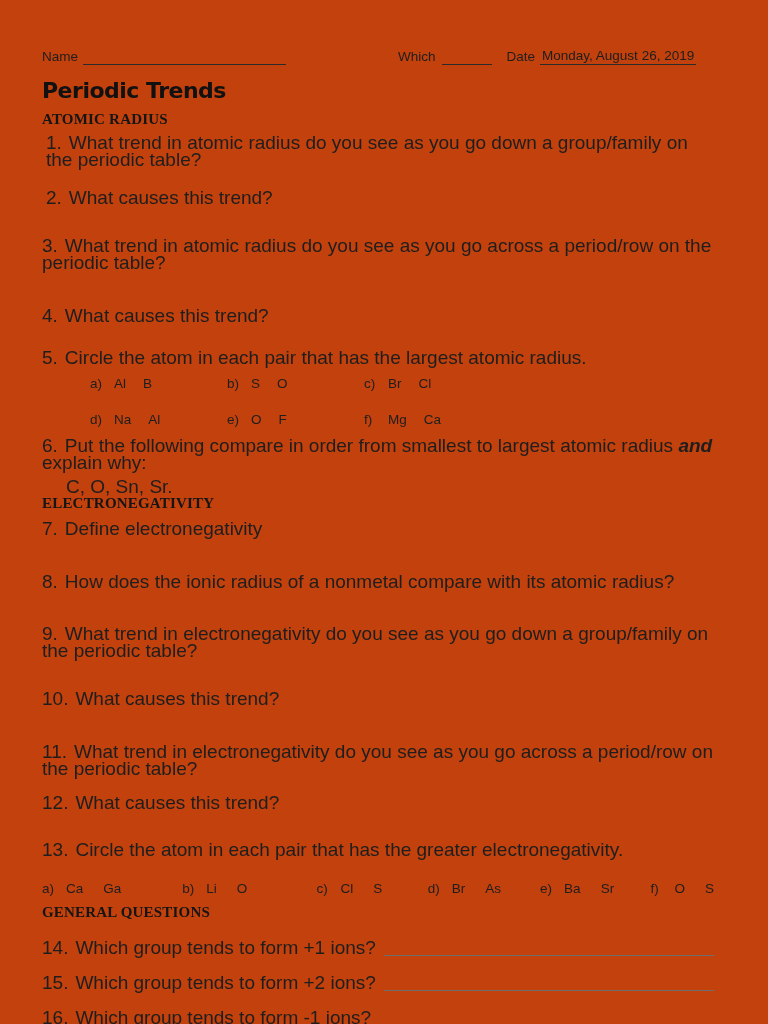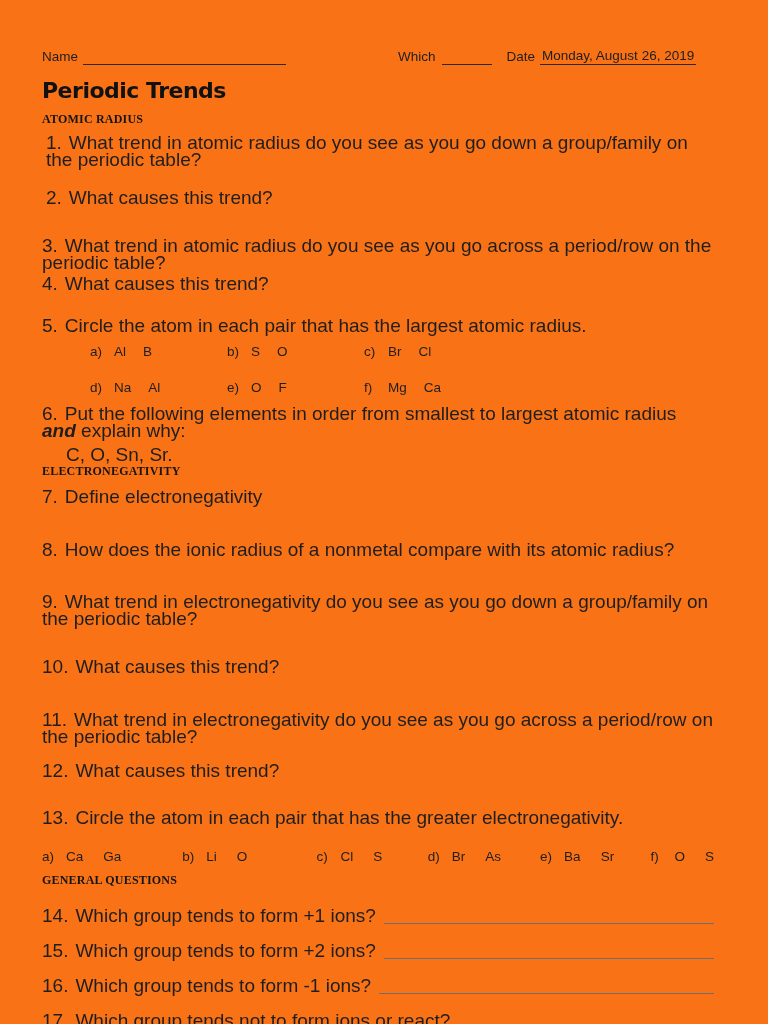--- a/index.html
+++ b/index.html
@@ -1,20 +1,20 @@
 <!DOCTYPE html>
 <html><head>
 <meta charset="utf-8">
 <style>
   html,body { margin:0; padding:0; background:#ffffff; }
   .page {
     position:relative;
     width:768px; height:1024px;
     box-sizing:border-box;
-    background:#f97316;
+    background:#c2410c;
     padding:47px 54px 0 42px;
     font-family:"Liberation Sans", sans-serif;
     color:#1e1e1e;
     overflow:hidden;
   }
   
   .header-row { display:flex; align-items:flex-end; font-size:13.5px; line-height:17px; }
   .blank { display:inline-block; border-bottom:1.4px solid #2a2a2a; height:14px; }
   .name-blank { width:203px; margin-left:5px; }
   .period-label { margin-left:112px; }
@@ -24,21 +24,21 @@
   
   .title {
     margin:13px 0 0 0; text-align:left;
     font-family:"DejaVu Sans", "Liberation Sans", sans-serif;
     font-size:22px; font-weight:bold; letter-spacing:-0.5px;
     line-height:26px; color:#111;
   }
   
   .sec {
     margin:0; font-family:"Liberation Serif", serif;
-    font-weight:bold; font-size:12px; line-height:17px;
+    font-weight:bold; font-size:15px; line-height:17px;
     letter-spacing:0.2px; color:#151515;
   }
   
   .q { margin:0; font-size:19px; line-height:17px; }
   .q .qn { margin-right:7px; }
   .indent1 { padding-left:4px; }
   .q6b { padding-left:24px; }
   .q6-emph { font-weight:bold; font-style:italic; }
   
   .pr5 { padding-left:48px; font-size:13.5px; line-height:17px; display:flex; }
@@ -85,21 +85,21 @@
   </p>
 
   <p class="q indent1" style="margin-top:21px">
     <span class="qn">2.</span><span class="qt">What causes this trend?</span>
   </p>
 
   <p class="q" style="margin-top:31px">
     <span class="qn">3.</span><span class="qt">What trend in atomic radius do you see as you go across a period/row on the periodic table?</span>
   </p>
 
-  <p class="q" style="margin-top:4px">
+  <p class="q" style="margin-top:36px">
     <span class="qn">4.</span><span class="qt">What causes this trend?</span>
   </p>
 
   <p class="q" style="margin-top:25px">
     <span class="qn">5.</span><span class="qt">Circle the atom in each pair that has the largest atomic radius.</span>
   </p>
 
   <div class="pr5" style="margin-top:9px">
     <span class="pair">
       <span class="pl">a)</span>
@@ -130,21 +130,21 @@
       <span class="pe2">F</span>
     </span>
     <span class="pair">
       <span class="pl">f)</span>
       <span class="pe1">Mg</span>
       <span class="pe2">Ca</span>
     </span>
   </div>
 
   <p class="q" style="margin-top:9px">
-    <span class="qn">6.</span><span class="qt"><span>Put the following elements in order from smallest to largest atomic radius </span><span class="q6-emph">and</span><span> explain why:</span></span>
+    <span class="qn">6.</span><span class="qt"><span>Put the following compare in order from smallest to largest atomic radius </span><span class="q6-emph">and</span><span> explain why:</span></span>
   </p>
 
   <p class="q q6b" style="margin-top:7px">
     <span>C, O, Sn, Sr.</span>
   </p>
 
   <h2 class="sec" style="">ELECTRONEGATIVITY</h2>
 
   <p class="q" style="margin-top:8px">
     <span class="qn">7.</span><span class="qt">Define electronegativity</span>

